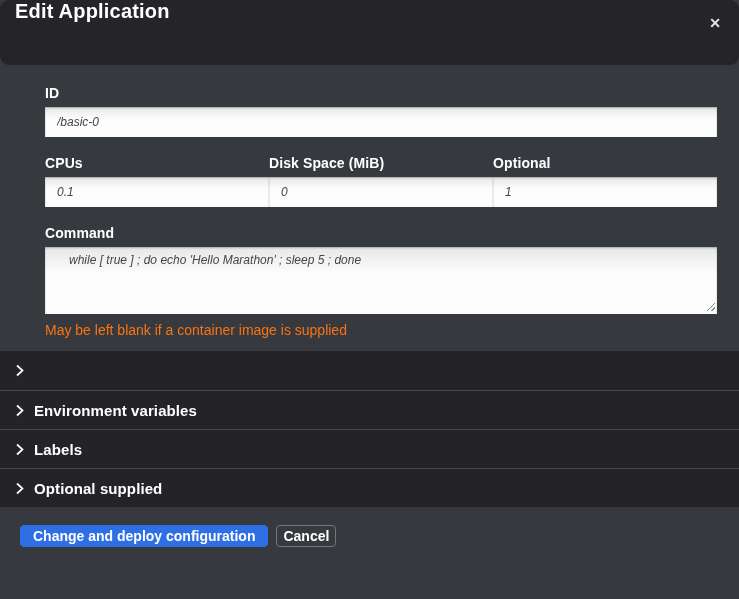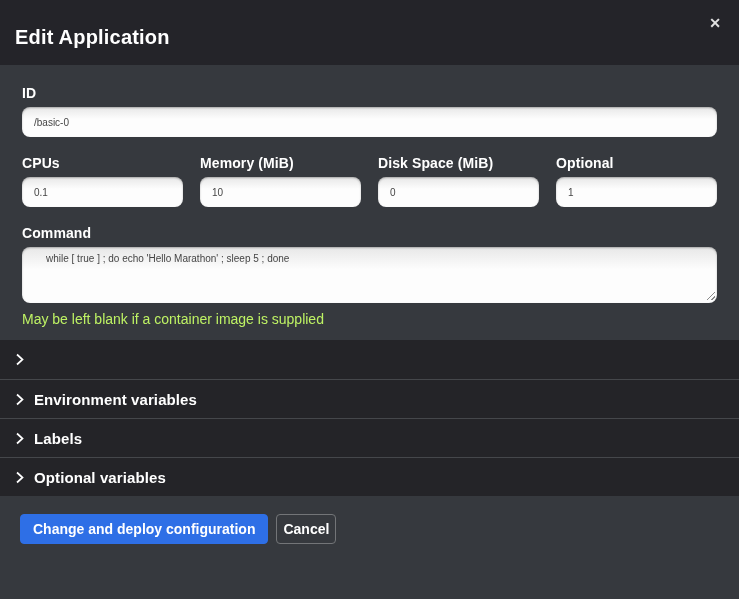--- a/index.html
+++ b/index.html
@@ -7,83 +7,83 @@
     width:739px;height:599px;overflow:hidden;
     font-family:"Liberation Sans", sans-serif;
     background:#36393e;
     -webkit-font-smoothing:antialiased;
   }
   .modal{width:739px;height:599px;display:flex;flex-direction:column;}
 
   
   .modal-header{
     background:#242429;height:65px;flex:0 0 65px;position:relative;
-    display:flex;align-items:flex-end;padding:16px 15px;box-sizing:border-box;
+    display:flex;align-items:flex-start;padding:0 15px;box-sizing:border-box;border-radius:9px;
   }
   .modal-title{
     color:#ffffff;font-size:20px;font-weight:600;margin:0;letter-spacing:.2px;
   }
   .close-btn{
     position:absolute;top:14px;right:14px;
     background:none;border:none;color:#e2e2e2;font-size:14px;font-weight:700;
     cursor:pointer;padding:2px 4px;line-height:1;
   }
 
   
   .form-area{
-    background:#36393e;padding:20px 22px 13px 22px;box-sizing:border-box;
+    background:#36393e;padding:20px 22px 13px 22px;box-sizing:border-box;margin-left:23px;
   }
   .field-label{
     display:block;color:#ffffff;font-size:14px;font-weight:600;
     margin:0 0 6px 0;letter-spacing:.1px;
   }
   .text-input, .text-area{
     box-sizing:border-box;width:100%;
-    border:none;border-radius:8px;
+    border:none;border-radius:0;
     background:linear-gradient(#e7e7e7, #fdfdfd 40%);
     box-shadow:inset 0 1px 2px rgba(0,0,0,.28);
-    color:#454545;font-size:10px;font-family:"Liberation Sans", sans-serif;
-    padding:5px 12px;outline:none;
+    color:#454545;font-size:12px;font-family:"Liberation Sans", sans-serif;
+    padding:5px 12px;outline:none;font-style:italic;
   }
   .text-input{height:30px;}
   .field-id{margin-bottom:18px;}
   .row4{
-    display:grid;grid-template-columns:repeat(4,1fr);gap:17px;
+    display:grid;grid-template-columns:repeat(3,1fr);
     margin-bottom:18px;
   }
   .ta-wrap{position:relative;}
-  .text-area{height:56px;resize:none;display:block;line-height:1.35;padding-left:24px;}
+  .text-area{height:67px;resize:none;display:block;line-height:1.35;padding-left:24px;}
   .resize-grip{
     position:absolute;right:2px;bottom:3px;width:10px;height:10px;
     background:repeating-linear-gradient(-45deg, transparent 0 2px, #8a8a8a 2px 3px);
     clip-path:polygon(100% 0, 100% 100%, 0 100%);
     pointer-events:none;
   }
   .help-text{
-    color:#bef264;font-size:14px;margin:8px 0 0 0;
+    color:#f97316;font-size:14px;margin:8px 0 0 0;
   }
 
   
   .accordion{background:#242428;flex:0 0 auto;}
   .acc-row{
     height:39px;display:flex;align-items:center;
     padding:0 15px;box-sizing:border-box;cursor:pointer;
   }
   .acc-row + .acc-row{border-top:1px solid #45474b;text-align:right;}
   .chev{display:inline-flex;margin-right:10px;}
   .acc-label{color:#ffffff;font-size:15px;font-weight:600;letter-spacing:.1px;}
 
   
   .modal-footer{
     background:#36393e;flex:1 1 auto;
     padding:18px 20px;box-sizing:border-box;
     display:flex;align-items:flex-start;gap:8px;
   }
   .btn{
-    height:30px;border-radius:4px;font-size:14px;font-weight:600;
+    height:22px;border-radius:4px;font-size:14px;font-weight:600;
     font-family:"Liberation Sans", sans-serif;cursor:pointer;
     display:inline-flex;align-items:center;padding:0 12px;
   }
   .btn-primary{
     background:#2e6fe6;border:1px solid #2e6fe6;color:#ffffff;
   }
   .btn-cancel{
     background:transparent;border:1px solid #737578;color:#ffffff;padding:0 6px;
   }
 </style>
@@ -101,24 +101,20 @@
 
     <div class="field-id">
       <label class="field-label">ID</label>
       <input class="text-input" type="text" value="/basic-0" style="">
     </div>
 
     <div class="row4">
       <div class="col">
         <label class="field-label">CPUs</label>
         <input class="text-input" type="text" value="0.1" style="">
-      </div>
-      <div class="col">
-        <label class="field-label">Memory (MiB)</label>
-        <input class="text-input" type="text" value="10" style="">
       </div>
       <div class="col">
         <label class="field-label">Disk Space (MiB)</label>
         <input class="text-input" type="text" value="0" style="">
       </div>
       <div class="col">
         <label class="field-label">Optional</label>
         <input class="text-input" type="text" value="1" style="">
       </div>
     </div>
@@ -157,21 +153,21 @@
           </svg>
       </span>
       <span class="acc-label">Labels</span>
     </div>
     <div class="acc-row">
       <span class="chev">
         <svg width="9" height="13" viewBox="0 0 9 13">
             <path d="M2 1.5 L7.5 6.5 L2 11.5" stroke="#ffffff" stroke-width="1.7" fill="none"></path>
           </svg>
       </span>
-      <span class="acc-label">Optional variables</span>
+      <span class="acc-label">Optional supplied</span>
     </div>
   </div>
 
   <footer class="modal-footer">
     <button class="btn btn-primary">Change and deploy configuration</button>
     <button class="btn btn-cancel">Cancel</button>
   </footer>
 
 </div>
 

